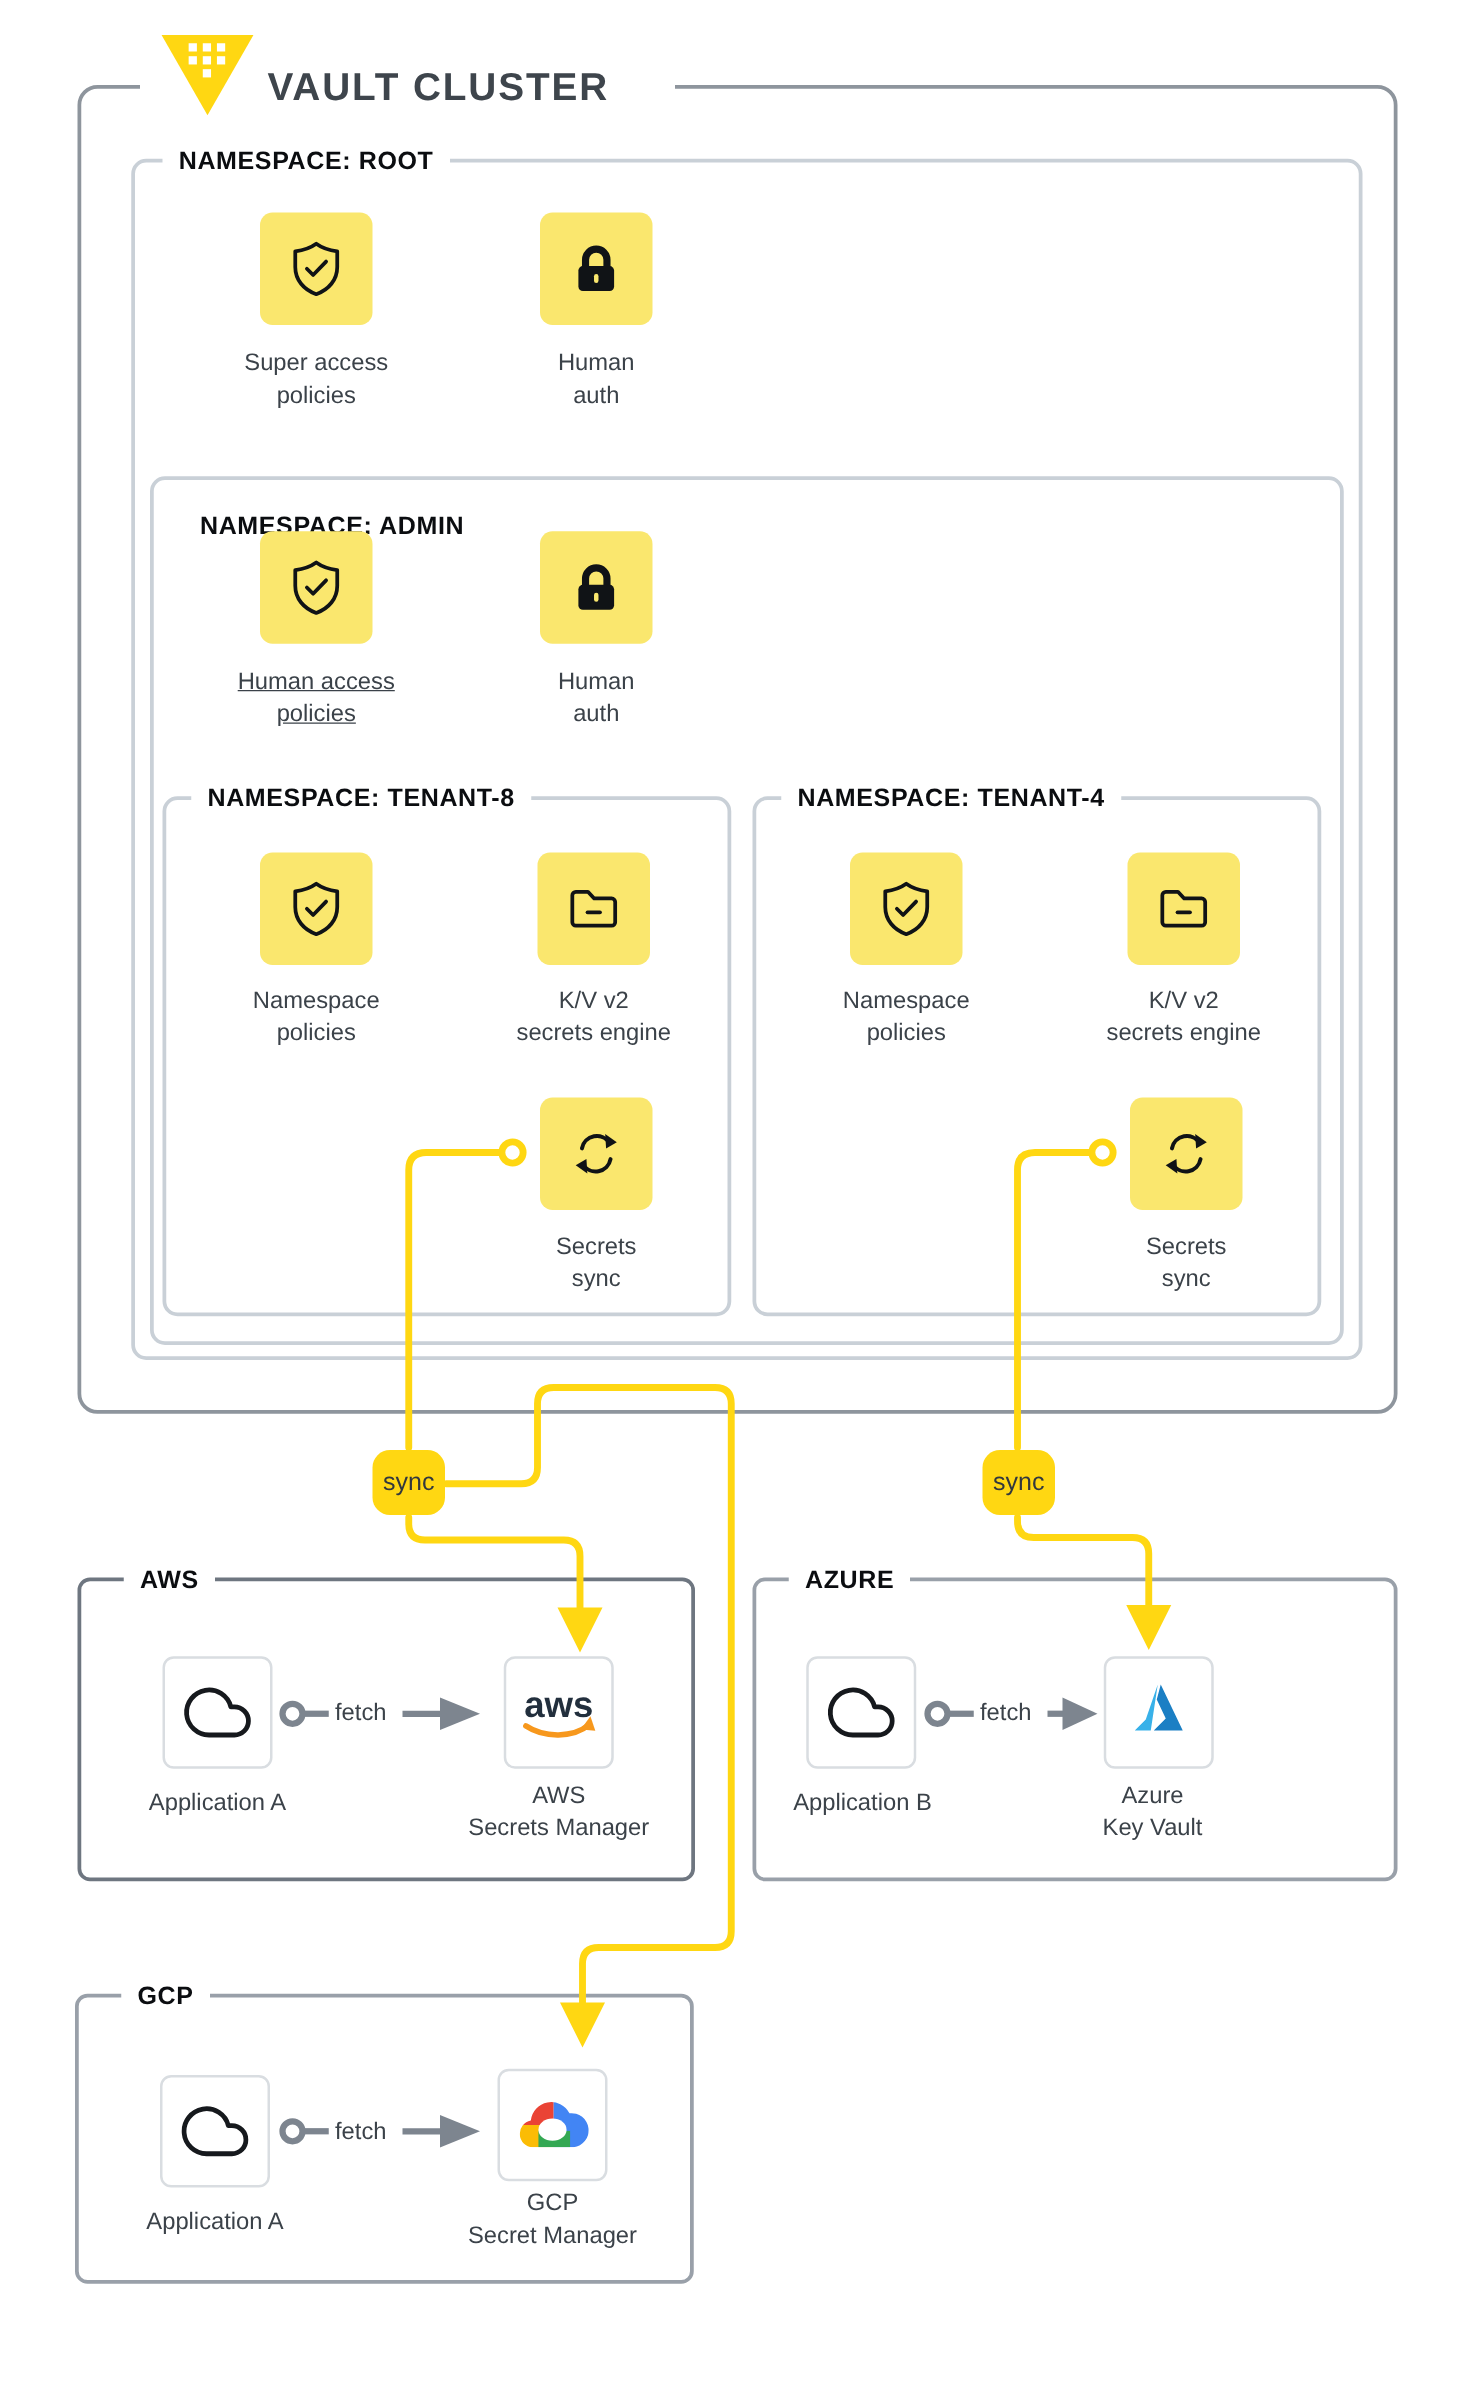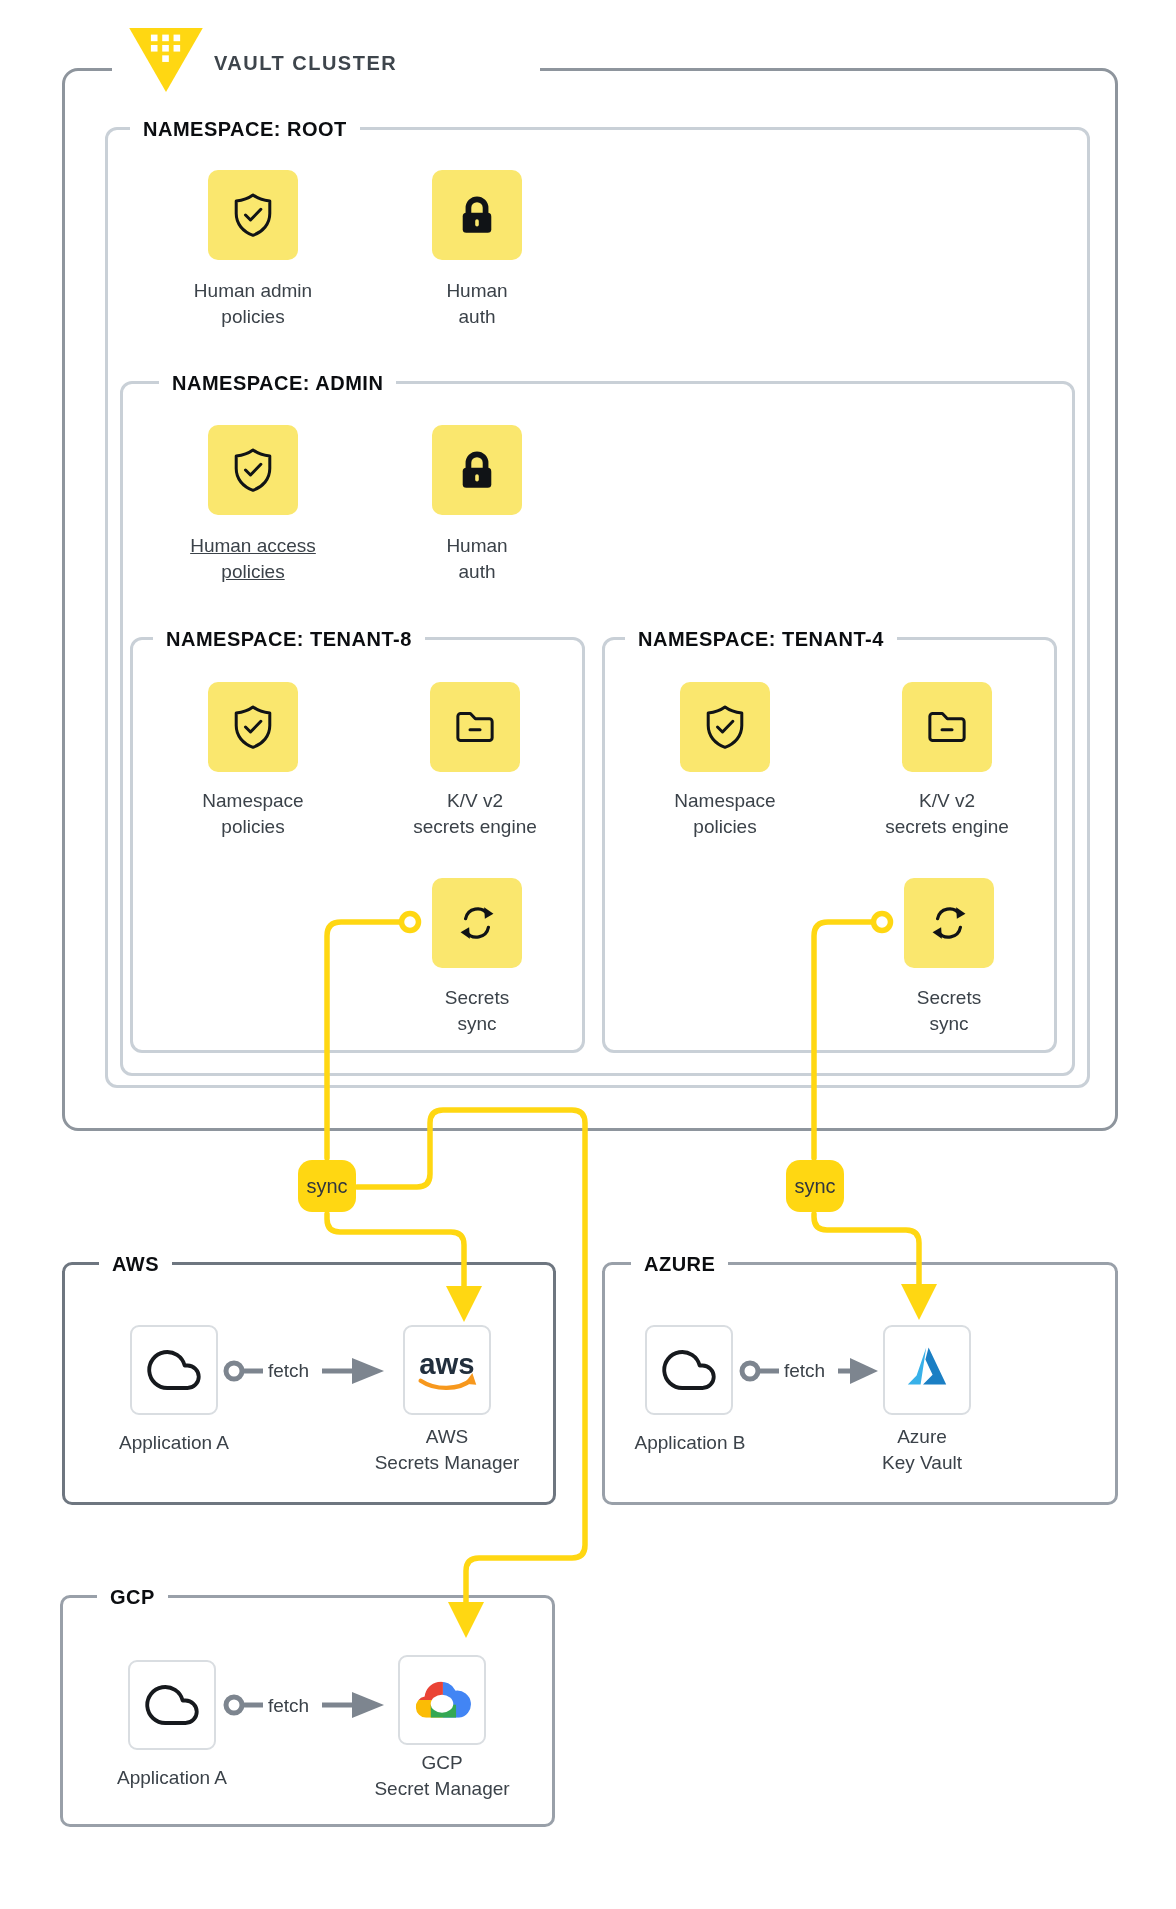--- a/index.html
+++ b/index.html
@@ -16,38 +16,38 @@
   .tile{position:absolute;width:90px;height:90px;background:#fae76e;border-radius:10px;
         display:flex;align-items:center;justify-content:center;}
   .lbl{position:absolute;width:240px;text-align:center;font-size:19px;line-height:26px;
        color:#3b4249;white-space:pre-line;}
   .whitebox{position:absolute;width:88px;height:90px;background:#fff;border:2px solid #d9dde1;
             border-radius:9px;display:flex;align-items:center;justify-content:center;box-sizing:border-box;}
   .sync-badge{position:absolute;width:58px;height:52px;background:#ffd712;border-radius:14px;
               display:flex;align-items:center;justify-content:center;font-size:20px;color:#31373e;z-index:6;}
   .fetch-lbl{position:absolute;font-size:19px;color:#3b4249;white-space:nowrap;}
   .mask{position:absolute;background:#fff;}
-  .cluster-title{position:absolute;font-size:20px;font-weight:bold;color:#3e454c;
+  .cluster-title{position:absolute;font-size:31px;font-weight:bold;color:#3e454c;
                  letter-spacing:1.5px;background:#fff;padding:0 14px;white-space:nowrap;}
   svg.overlay{position:absolute;left:0;top:0;z-index:5;pointer-events:none;}
   .logo{position:absolute;}
 </style>
 </head>
 <body>
 
 <div class="canvas">
 
   <div class="box box-outer" style="left:62px;top:68px;width:1056px;height:1063px;"></div>
 
   <div class="box box-ns" style="left:105px;top:127px;width:985px;height:961px;">
     <span class="btitle" style="left:22px;">NAMESPACE: ROOT</span>
   </div>
 
   <div class="box box-ns" style="left:120px;top:381px;width:955px;height:695px;">
-    <span class="btitle" style="left:36px;">NAMESPACE: ADMIN</span>
+    <span class="btitle" style="left:24px;margin-top:38px;">NAMESPACE: ADMIN</span>
   </div>
 
   <div class="box box-ns" style="left:130px;top:637px;width:455px;height:416px;">
     <span class="btitle" style="left:20px;">NAMESPACE: TENANT-8</span>
   </div>
 
   <div class="box box-ns" style="left:602px;top:637px;width:455px;height:416px;">
     <span class="btitle" style="left:20px;">NAMESPACE: TENANT-4</span>
   </div>
 
@@ -145,21 +145,21 @@
     <svg width="50" height="50" viewBox="0 0 70 70">
       <g fill="none" stroke="#101316" stroke-width="4.5" stroke-linecap="round">
         <path d="M19 29 A17 17 0 0 1 50 23"></path>
         <path d="M51 41 A17 17 0 0 1 20 47"></path>
       </g>
       <polygon points="58,22 45,13 46,29" fill="#101316"></polygon>
       <polygon points="12,48 25,57 24,41" fill="#101316"></polygon>
     </svg>
   </div>
 
-  <div class="lbl" style="left:133px;top:278px;">Human admin
+  <div class="lbl" style="left:133px;top:278px;">Super access
 policies</div>
   <div class="lbl" style="left:357px;top:278px;">Human
 auth</div>
   <div class="lbl" style="left:133px;top:533px;text-decoration:underline;">Human access
 policies</div>
   <div class="lbl" style="left:357px;top:533px;">Human
 auth</div>
   <div class="lbl" style="left:133px;top:788px;">Namespace
 policies</div>
   <div class="lbl" style="left:355px;top:788px;">K/V v2

